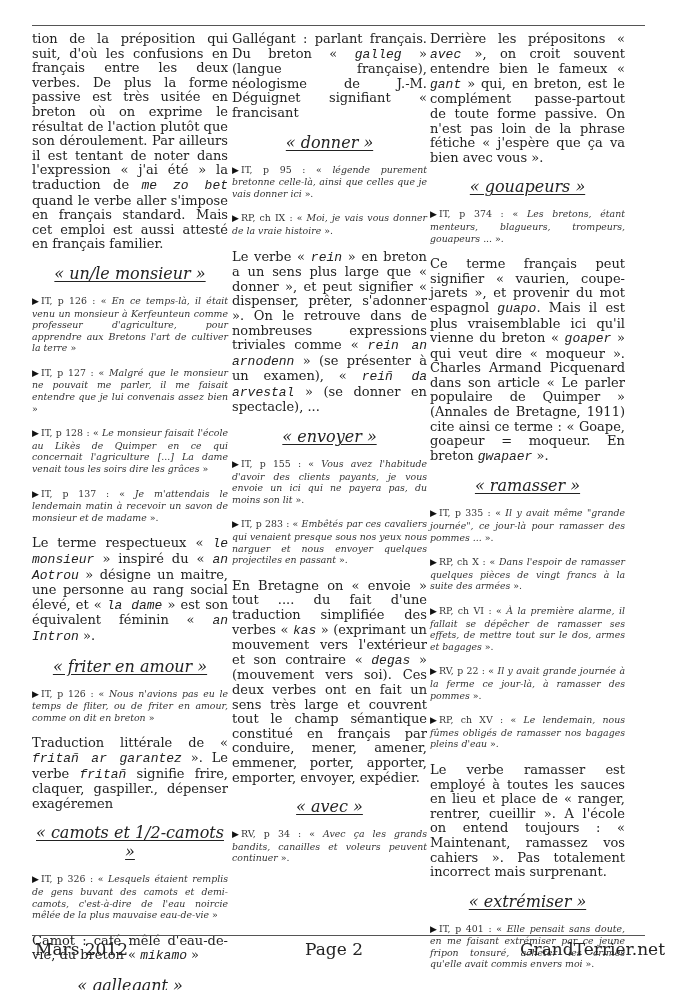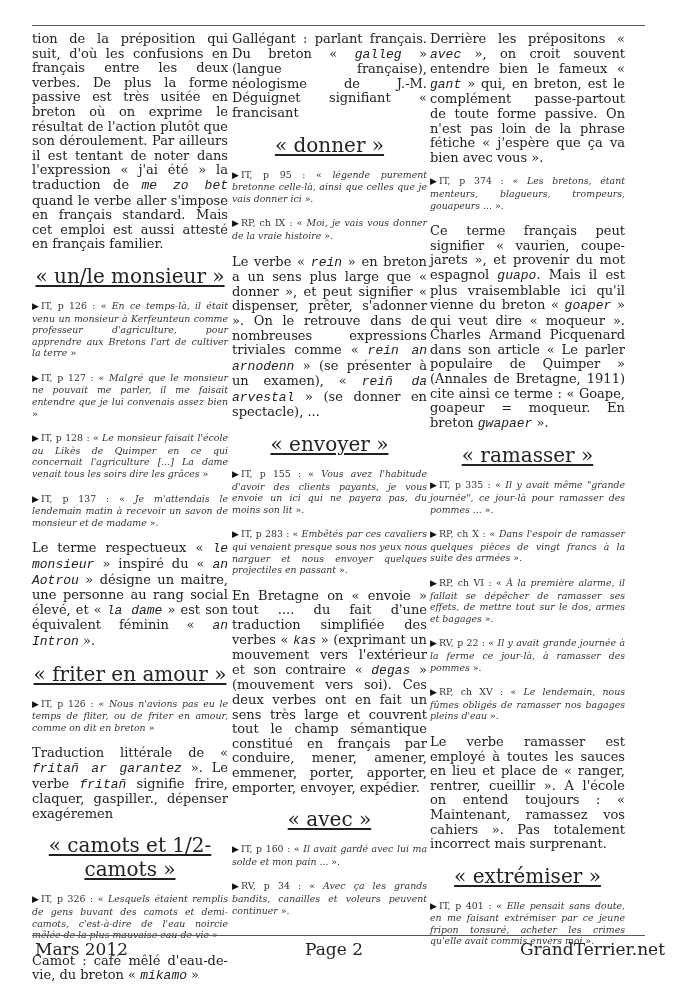--- a/index.html
+++ b/index.html
@@ -6,21 +6,21 @@
   body { width: 700px; height: 990px; position: relative; overflow: hidden;
          font-family: "DejaVu Serif", "Liberation Serif", serif; color: #222; }
   .top-rule { position: absolute; left: 32px; top: 25px; width: 613px; height: 0; border-top: 1.5px solid #555; }
   .bottom-rule { position: absolute; left: 32px; top: 935px; width: 613px; height: 0; border-top: 1.5px solid #555; }
   .col { position: absolute; top: 32px; }
   #col1 { left: 32px; width: 196px; }
   #col2 { left: 232px; width: 195px; }
   #col3 { left: 430px; width: 195px; }
   .para { font-size: 13px; line-height: 14.6px; text-align: justify; margin: 0 0 10px 0; hyphens: manual; }
   .para i { font-style: italic; font-family: Liberation Mono, monospace; }
-  .heading { font-size: 20px; text-align: center; margin: 12px 0 12px 0; }
+  .heading { font-size: 16px; font-style: italic; text-align: center; margin: 12px 0 12px 0; }
   .heading span { text-decoration: underline; text-underline-offset: 2px; }
   .quote { font-size: 9.4px; line-height: 11.6px; text-align: justify; margin: 0 0 13px 0; color: #333; }
   .quote .ref { font-style: normal; margin-top: 32px; }
   .quote .q { font-style: italic; }
   .arrow { display: inline-block; font-size: 9px; margin-right: 2px; color: #111; }
   .footer { position: absolute; top: 939px; font-size: 17px; color: #222; }
   #footer-date { left: 35px; }
   #footer-page { left: 305px; }
   #footer-site { left: 520px; }
 </style>
@@ -70,27 +70,27 @@
 
   <div class="heading"><span>« envoyer »</span></div>
 
   <p class="quote"><span class="arrow">▶</span><span class="ref">IT, p 155 : « </span><span class="q">Vous avez l'habitude d'avoir des clients payants, je vous envoie un ici qui ne payera pas, du moins son lit</span><span> ».</span></p>
   <p class="quote"><span class="arrow">▶</span><span class="ref">IT, p 283 : « </span><span class="q">Embêtés par ces cavaliers qui venaient presque sous nos yeux nous narguer et nous envoyer quelques projectiles en passant</span><span> ».</span></p>
 
   <p class="para"><span>En Bretagne on « envoie » tout .... du fait d'une traduction simplifiée des verbes « </span><i>kas</i><span> » (exprimant un mouvement vers l'extérieur et son contraire « </span><i>degas</i><span> » (mouvement vers soi). Ces deux verbes ont en fait un sens très large et couvrent tout le champ sémantique constitué en français par conduire, mener, amener, emmener, porter, apporter, emporter, envoyer, expédier.</span></p>
 
   <div class="heading"><span>« avec »</span></div>
 
-  <p class="quote"><span class="arrow">▶</span><span class="ref">IT, p 160 : « </span><span class="q">Il avait gardé avec lui ma solde et mon pain ...</span><span> ».</span></p>
   <p class="quote"><span class="arrow">▶</span><span class="ref">RV, p 34 : « </span><span class="q">Avec ça les grands bandits, canailles et voleurs peuvent continuer</span><span> ».</span></p>
 </div>
 
 <div class="col" id="col3">
   <p class="para"><span>Derrière les prépositons « </span><i>avec</i><span> », on croit souvent entendre bien le fameux « </span><i>gant</i><span> » qui, en breton, est le complément passe-partout de toute forme passive. On n'est pas loin de la phrase fétiche « j'espère que ça va bien avec vous ».</span></p>
 
+  <div class="heading"><span>« gouapeurs »</span></div>
 
   <p class="quote"><span class="arrow">▶</span><span class="ref">IT, p 374 : « </span><span class="q">Les bretons, étant menteurs, blagueurs, trompeurs, gouapeurs ...</span><span> ».</span></p>
 
   <p class="para"><span>Ce terme français peut signifier « vaurien, coupe-jarets », et provenir du mot espagnol </span><i>guapo</i><span>. Mais il est plus vraisemblable ici qu'il vienne du breton « </span><i>goaper</i><span> » qui veut dire « moqueur ». Charles Armand Picquenard dans son article « Le parler populaire de Quimper » (Annales de Bretagne, 1911) cite ainsi ce terme : « Goape, goapeur = moqueur. En breton </span><i>gwapaer</i><span> ».</span></p>
 
   <div class="heading"><span>« ramasser »</span></div>
 
   <p class="quote"><span class="arrow">▶</span><span class="ref">IT, p 335 : « </span><span class="q">Il y avait même "grande journée", ce jour-là pour ramasser des pommes ...</span><span> ».</span></p>
   <p class="quote"><span class="arrow">▶</span><span class="ref">RP, ch X : « </span><span class="q">Dans l'espoir de ramasser quelques pièces de vingt francs à la suite des armées</span><span> ».</span></p>
   <p class="quote"><span class="arrow">▶</span><span class="ref">RP, ch VI : « </span><span class="q">À la première alarme, il fallait se dépêcher de ramasser ses effets, de mettre tout sur le dos, armes et bagages</span><span> ».</span></p>

